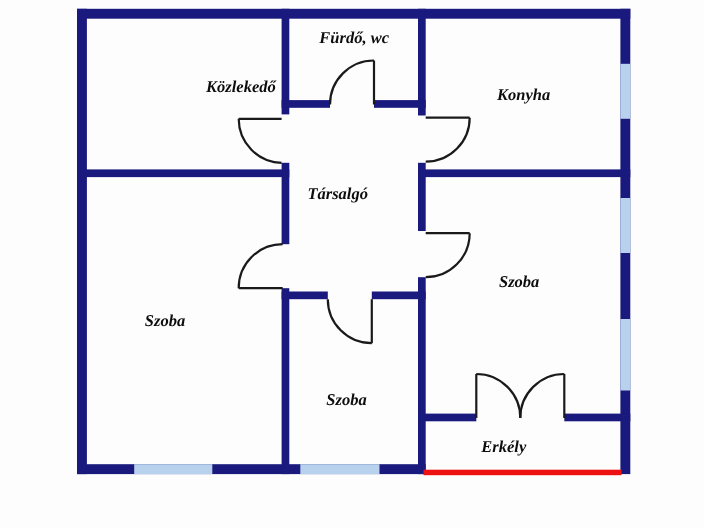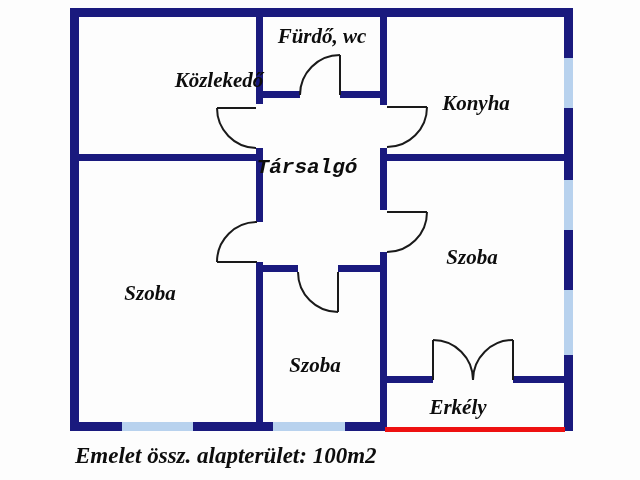--- a/index.html
+++ b/index.html
@@ -22,21 +22,21 @@
   #plan-svg{position:absolute;left:0;top:0;}
   .wall{fill:var(--wall);}
   .win{fill:var(--window);}
   .red{fill:var(--terrace_edge);}
   .door{stroke:var(--door_line);stroke-width:2;fill:none;stroke-linecap:butt;}
   .room-label{
     position:absolute;
     transform:translate(-50%,-50%);
     white-space:nowrap;
     font-weight:bold;font-style:italic;
-    font-size:21px;color:var(--text);
+    font-size:15px;color:var(--text);
     letter-spacing:0px;
   }
   .caption{
     position:absolute;
     left:75px;top:443px;
     white-space:nowrap;
     font-weight:bold;font-style:italic;
     font-size:23px;color:var(--text);
   }
 </style>
@@ -103,21 +103,20 @@
 
       <path class="door" d="M433 380 L433 340"></path>
       <path class="door" d="M433 340 A40 40 0 0 1 473 380"></path>
       <path class="door" d="M513 380 L513 340"></path>
       <path class="door" d="M513 340 A40 40 0 0 0 473 380"></path>
     </g>
   </svg>
 
   <div class="room-label" style="left:322px;top:36px;">Fürdő, wc</div>
   <div class="room-label" style="left:175px;top:80px;margin-left:44px;">Közlekedő</div>
-  <div class="room-label" style="left:476px;top:87px;margin-top:16px;">Konyha</div>
-  <div class="room-label" style="left:307px;top:167px;font-family:Liberation Mono, monospace;">Társalgó</div>
+  <div class="room-label" style="left:476px;top:87px;">Konyha</div>
+  <div class="room-label" style="left:307px;top:177px;">Társalgó</div>
   <div class="room-label" style="left:150px;top:293px;">Szoba</div>
   <div class="room-label" style="left:472px;top:257px;">Szoba</div>
   <div class="room-label" style="left:315px;top:365px;">Szoba</div>
   <div class="room-label" style="left:458px;top:407px;font-style:italic;">Erkély</div>
 
-  <div class="caption">Emelet össz. alapterület: 100m2</div>
 </div>
 
 </body></html>

